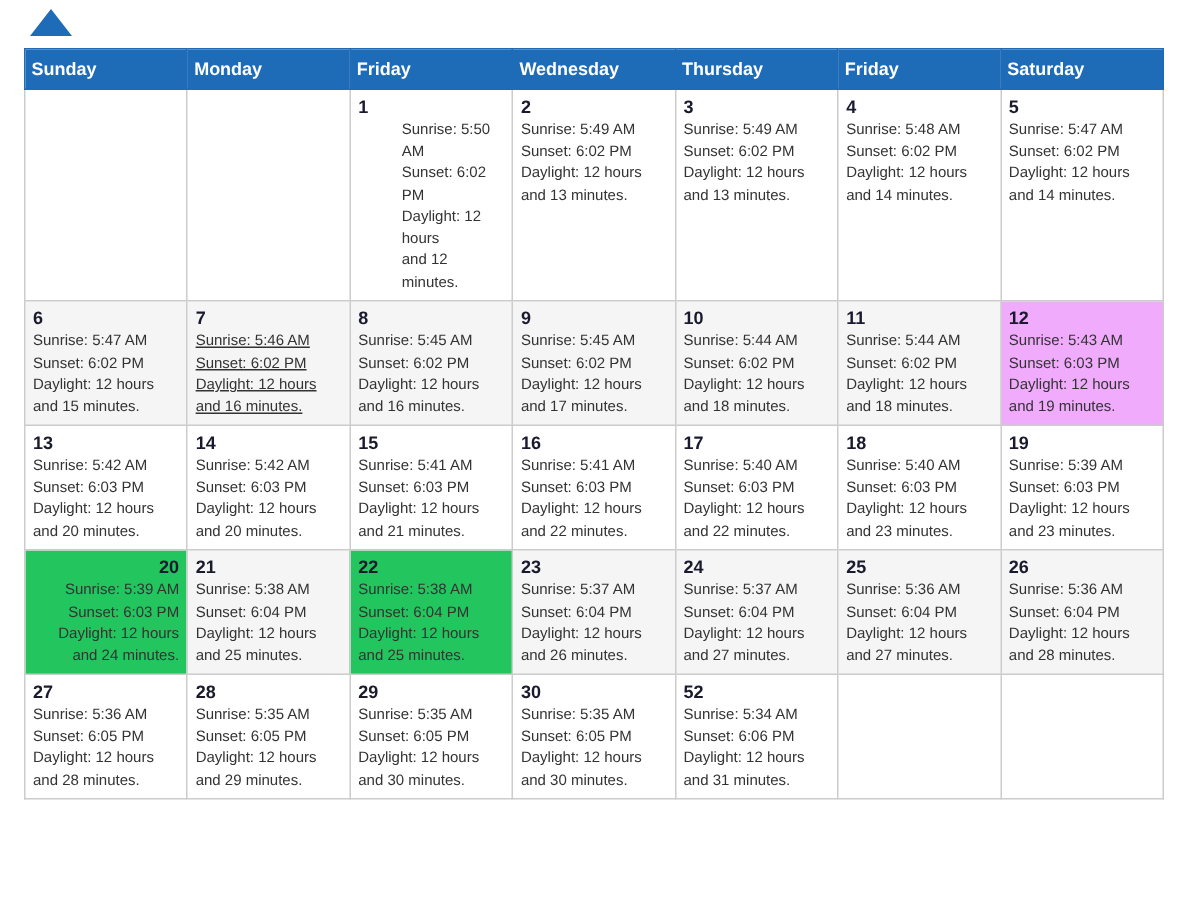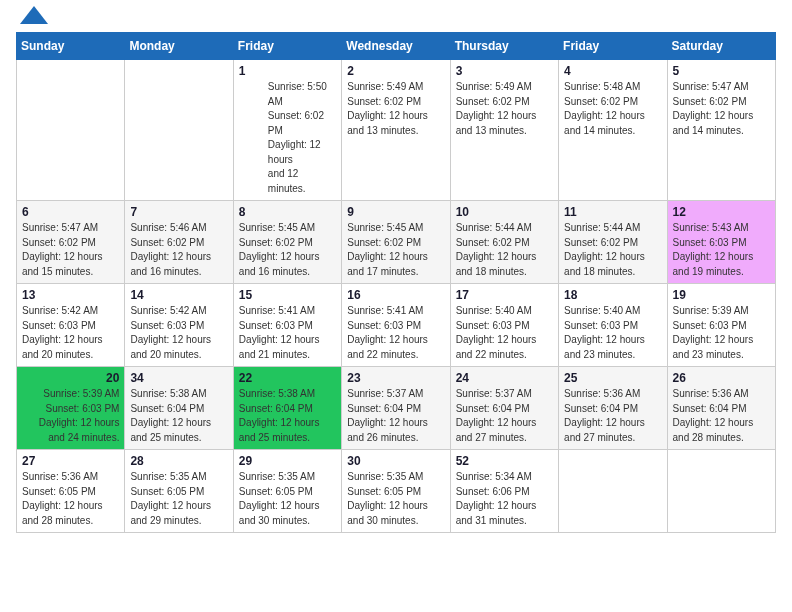--- a/index.html
+++ b/index.html
@@ -156,21 +156,21 @@
       <tr>
         <td style="background: rgb(245, 245, 245);">
           <div class="day-number">6</div>
           <div class="day-info" style="white-space: pre-line;">Sunrise: 5:47 AM
 Sunset: 6:02 PM
 Daylight: 12 hours
 and 15 minutes.</div>
         </td>
         <td style="background: rgb(245, 245, 245);">
           <div class="day-number">7</div>
-          <div class="day-info" style="white-space: pre-line;">Sunrise: 5:46 AM
+          <div class="day-info" style="white-space: pre-line; text-decoration: underline;">Sunrise: 5:46 AM
 Sunset: 6:02 PM
 Daylight: 12 hours
 and 16 minutes.</div>
         </td>
         <td style="background: rgb(245, 245, 245);">
           <div class="day-number">8</div>
           <div class="day-info" style="white-space: pre-line;">Sunrise: 5:45 AM
 Sunset: 6:02 PM
 Daylight: 12 hours
 and 16 minutes.</div>
@@ -257,21 +257,21 @@
       </tr>
       <tr>
         <td style="background: #22c55e; text-align: right;">
           <div class="day-number">20</div>
           <div class="day-info" style="white-space: pre-line;">Sunrise: 5:39 AM
 Sunset: 6:03 PM
 Daylight: 12 hours
 and 24 minutes.</div>
         </td>
         <td style="background: rgb(245, 245, 245);">
-          <div class="day-number">34</div>
+          <div class="day-number">21</div>
           <div class="day-info" style="white-space: pre-line;">Sunrise: 5:38 AM
 Sunset: 6:04 PM
 Daylight: 12 hours
 and 25 minutes.</div>
         </td>
         <td style="background: #22c55e;">
           <div class="day-number">22</div>
           <div class="day-info" style="white-space: pre-line;">Sunrise: 5:38 AM
 Sunset: 6:04 PM
 Daylight: 12 hours

